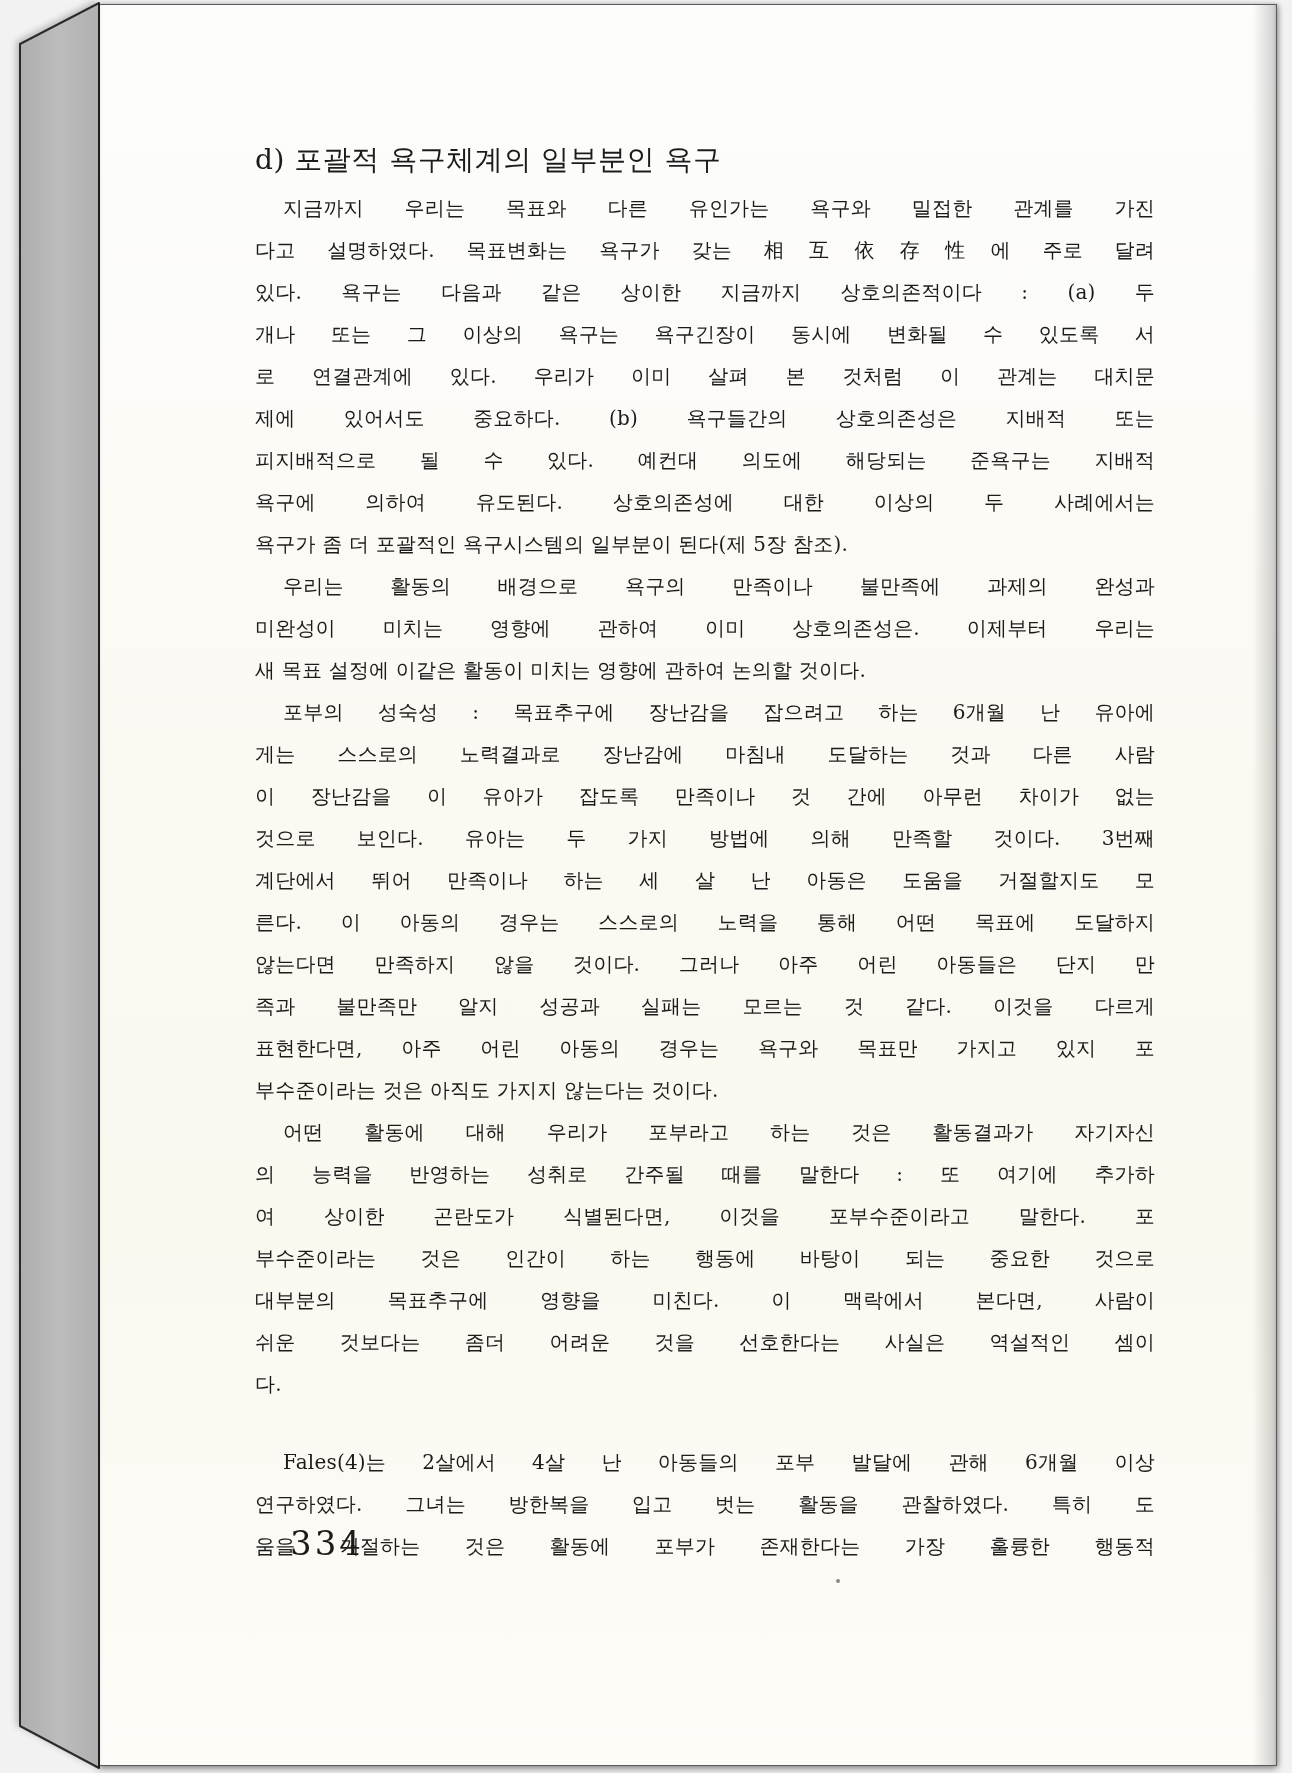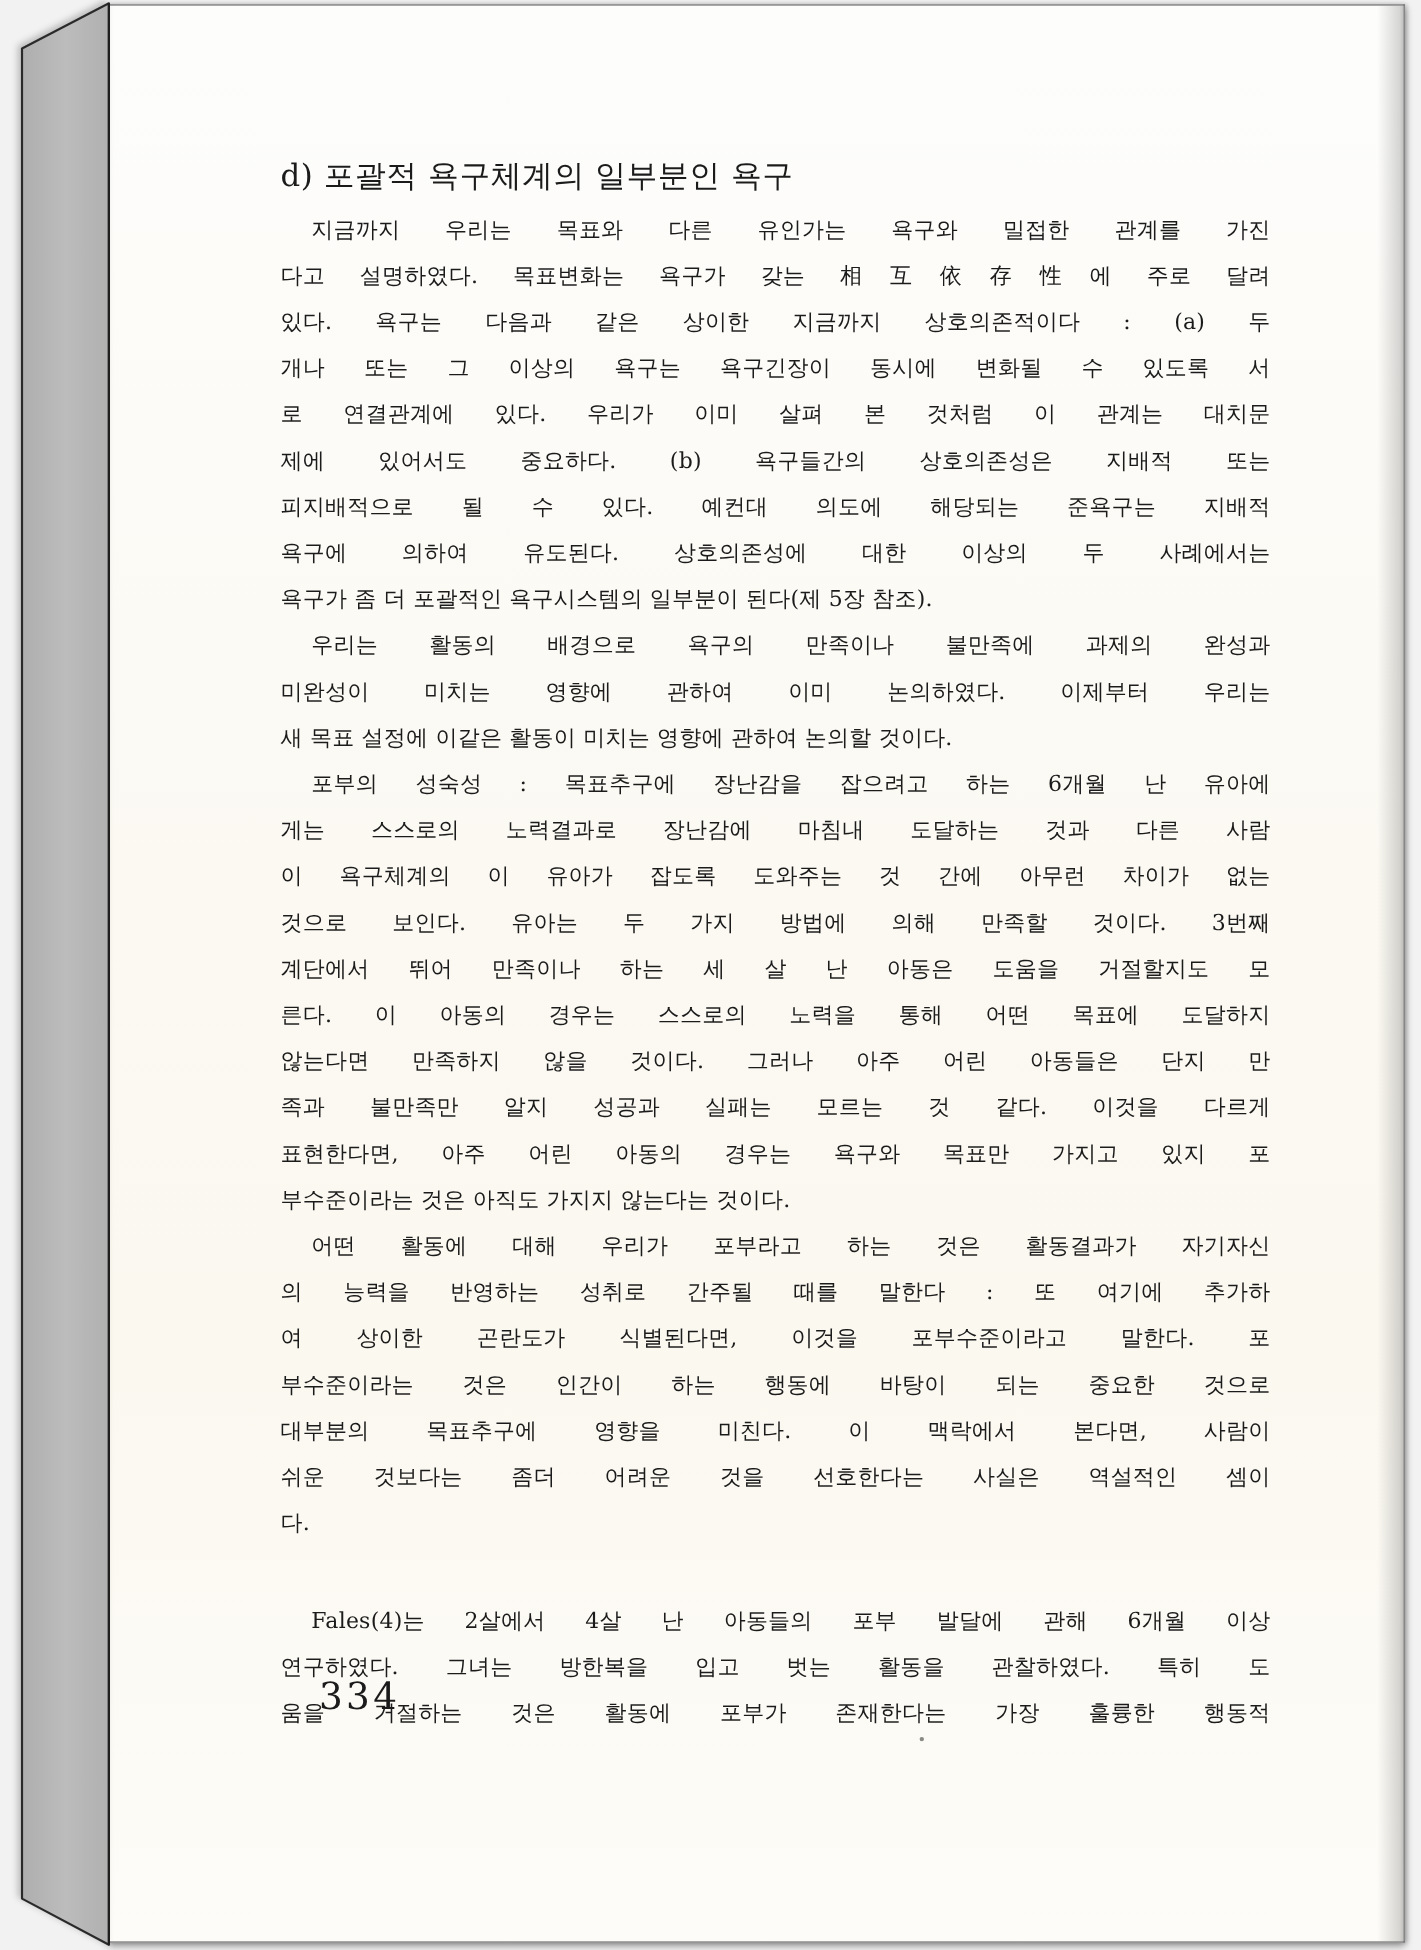--- a/index.html
+++ b/index.html
@@ -66,21 +66,21 @@
     height: 42px;
     white-space: normal;
     letter-spacing: 0.2px;
   }
   .line.j {
     text-align: justify;
     text-align-last: justify;
     -moz-text-align-last: justify;
   }
   .line.indent { text-indent: 28px; }
-  .line.gap { margin-top: 47px; }
+  .line.gap { margin-top: 36px; }
   .page-number {
     position: absolute;
     left: 190px;
     top: 1518px;
     font-size: 34px;
     letter-spacing: 3px;
     color: #1b1b1b;
   }
   .speck {
     position: absolute;
@@ -119,25 +119,25 @@
           <div class="line j indent">지금까지 우리는 목표와 다른 유인가는 욕구와 밀접한 관계를 가진</div>
           <div class="line j">다고 설명하였다. 목표변화는 욕구가 갖는 相互依存性에 주로 달려</div>
           <div class="line j">있다. 욕구는 다음과 같은 상이한 지금까지 상호의존적이다 : (a) 두</div>
           <div class="line j">개나 또는 그 이상의 욕구는 욕구긴장이 동시에 변화될 수 있도록 서</div>
           <div class="line j">로 연결관계에 있다. 우리가 이미 살펴 본 것처럼 이 관계는 대치문</div>
           <div class="line j">제에 있어서도 중요하다. (b) 욕구들간의 상호의존성은 지배적 또는</div>
           <div class="line j">피지배적으로 될 수 있다. 예컨대 의도에 해당되는 준욕구는 지배적</div>
           <div class="line j">욕구에 의하여 유도된다. 상호의존성에 대한 이상의 두 사례에서는</div>
           <div class="line">욕구가 좀 더 포괄적인 욕구시스템의 일부분이 된다(제 5장 참조).</div>
           <div class="line j indent">우리는 활동의 배경으로 욕구의 만족이나 불만족에 과제의 완성과</div>
-          <div class="line j">미완성이 미치는 영향에 관하여 이미 논의하였다. 이제부터 우리는</div>
+          <div class="line j">미완성이 미치는 영향에 관하여 이미 상호의존성은. 이제부터 우리는</div>
           <div class="line">새 목표 설정에 이같은 활동이 미치는 영향에 관하여 논의할 것이다.</div>
           <div class="line j indent">포부의 성숙성 : 목표추구에 장난감을 잡으려고 하는 6개월 난 유아에</div>
           <div class="line j">게는 스스로의 노력결과로 장난감에 마침내 도달하는 것과 다른 사람</div>
-          <div class="line j">이 욕구체계의 이 유아가 잡도록 도와주는 것 간에 아무런 차이가 없는</div>
+          <div class="line j">이 장난감을 이 유아가 잡도록 만족이나 것 간에 아무런 차이가 없는</div>
           <div class="line j">것으로 보인다. 유아는 두 가지 방법에 의해 만족할 것이다. 3번째</div>
           <div class="line j">계단에서 뛰어 만족이나 하는 세 살 난 아동은 도움을 거절할지도 모</div>
           <div class="line j">른다. 이 아동의 경우는 스스로의 노력을 통해 어떤 목표에 도달하지</div>
           <div class="line j">않는다면 만족하지 않을 것이다. 그러나 아주 어린 아동들은 단지 만</div>
           <div class="line j">족과 불만족만 알지 성공과 실패는 모르는 것 같다. 이것을 다르게</div>
           <div class="line j">표현한다면, 아주 어린 아동의 경우는 욕구와 목표만 가지고 있지 포</div>
           <div class="line">부수준이라는 것은 아직도 가지지 않는다는 것이다.</div>
           <div class="line j indent">어떤 활동에 대해 우리가 포부라고 하는 것은 활동결과가 자기자신</div>
           <div class="line j">의 능력을 반영하는 성취로 간주될 때를 말한다 : 또 여기에 추가하</div>
           <div class="line j">여 상이한 곤란도가 식별된다면, 이것을 포부수준이라고 말한다. 포</div>

